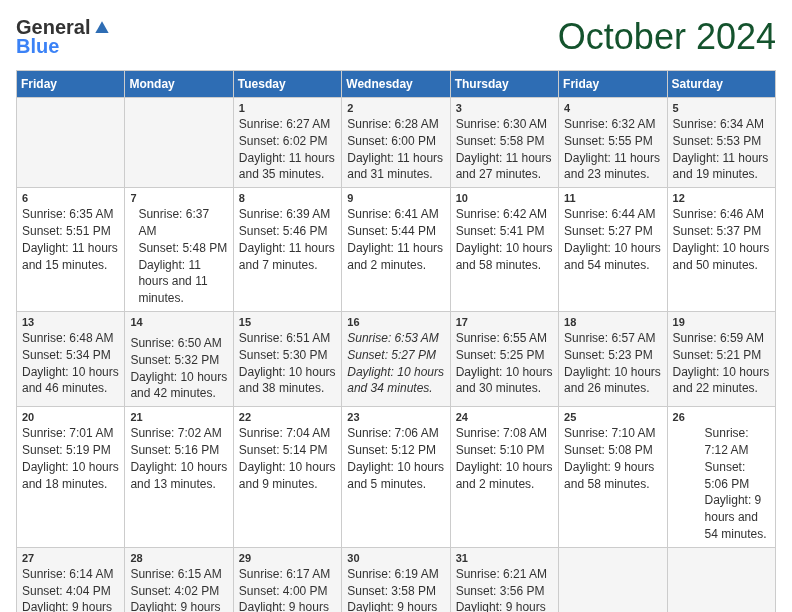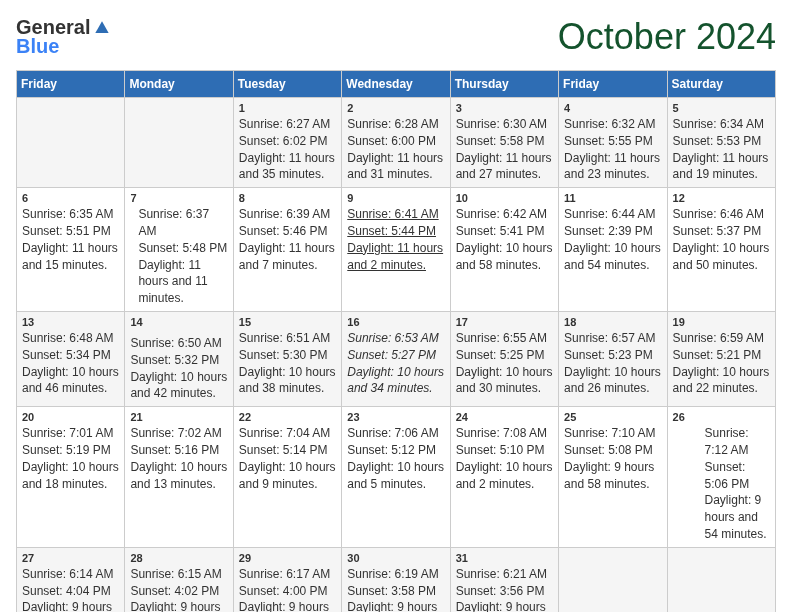--- a/index.html
+++ b/index.html
@@ -174,34 +174,34 @@
 Daylight: 11 hours and 11 minutes.</div>
         </td>
         <td>
           <span class="day-num">8</span>
           <div class="day-info" style="white-space: pre-line;">Sunrise: 6:39 AM
 Sunset: 5:46 PM
 Daylight: 11 hours and 7 minutes.</div>
         </td>
         <td>
           <span class="day-num">9</span>
-          <div class="day-info" style="white-space: pre-line; text-decoration: underline;">Sunrise: 6:41 AM
+          <div class="day-info" style="white-space: pre-line;">Sunrise: 6:41 AM
 Sunset: 5:44 PM
 Daylight: 11 hours and 2 minutes.</div>
         </td>
         <td>
           <span class="day-num">10</span>
           <div class="day-info" style="white-space: pre-line;">Sunrise: 6:42 AM
 Sunset: 5:41 PM
 Daylight: 10 hours and 58 minutes.</div>
         </td>
         <td>
           <span class="day-num">11</span>
           <div class="day-info" style="white-space: pre-line;">Sunrise: 6:44 AM
-Sunset: 2:39 PM
+Sunset: 5:27 PM
 Daylight: 10 hours and 54 minutes.</div>
         </td>
         <td>
           <span class="day-num">12</span>
           <div class="day-info" style="white-space: pre-line;">Sunrise: 6:46 AM
 Sunset: 5:37 PM
 Daylight: 10 hours and 50 minutes.</div>
         </td>
       </tr>
       <tr>

